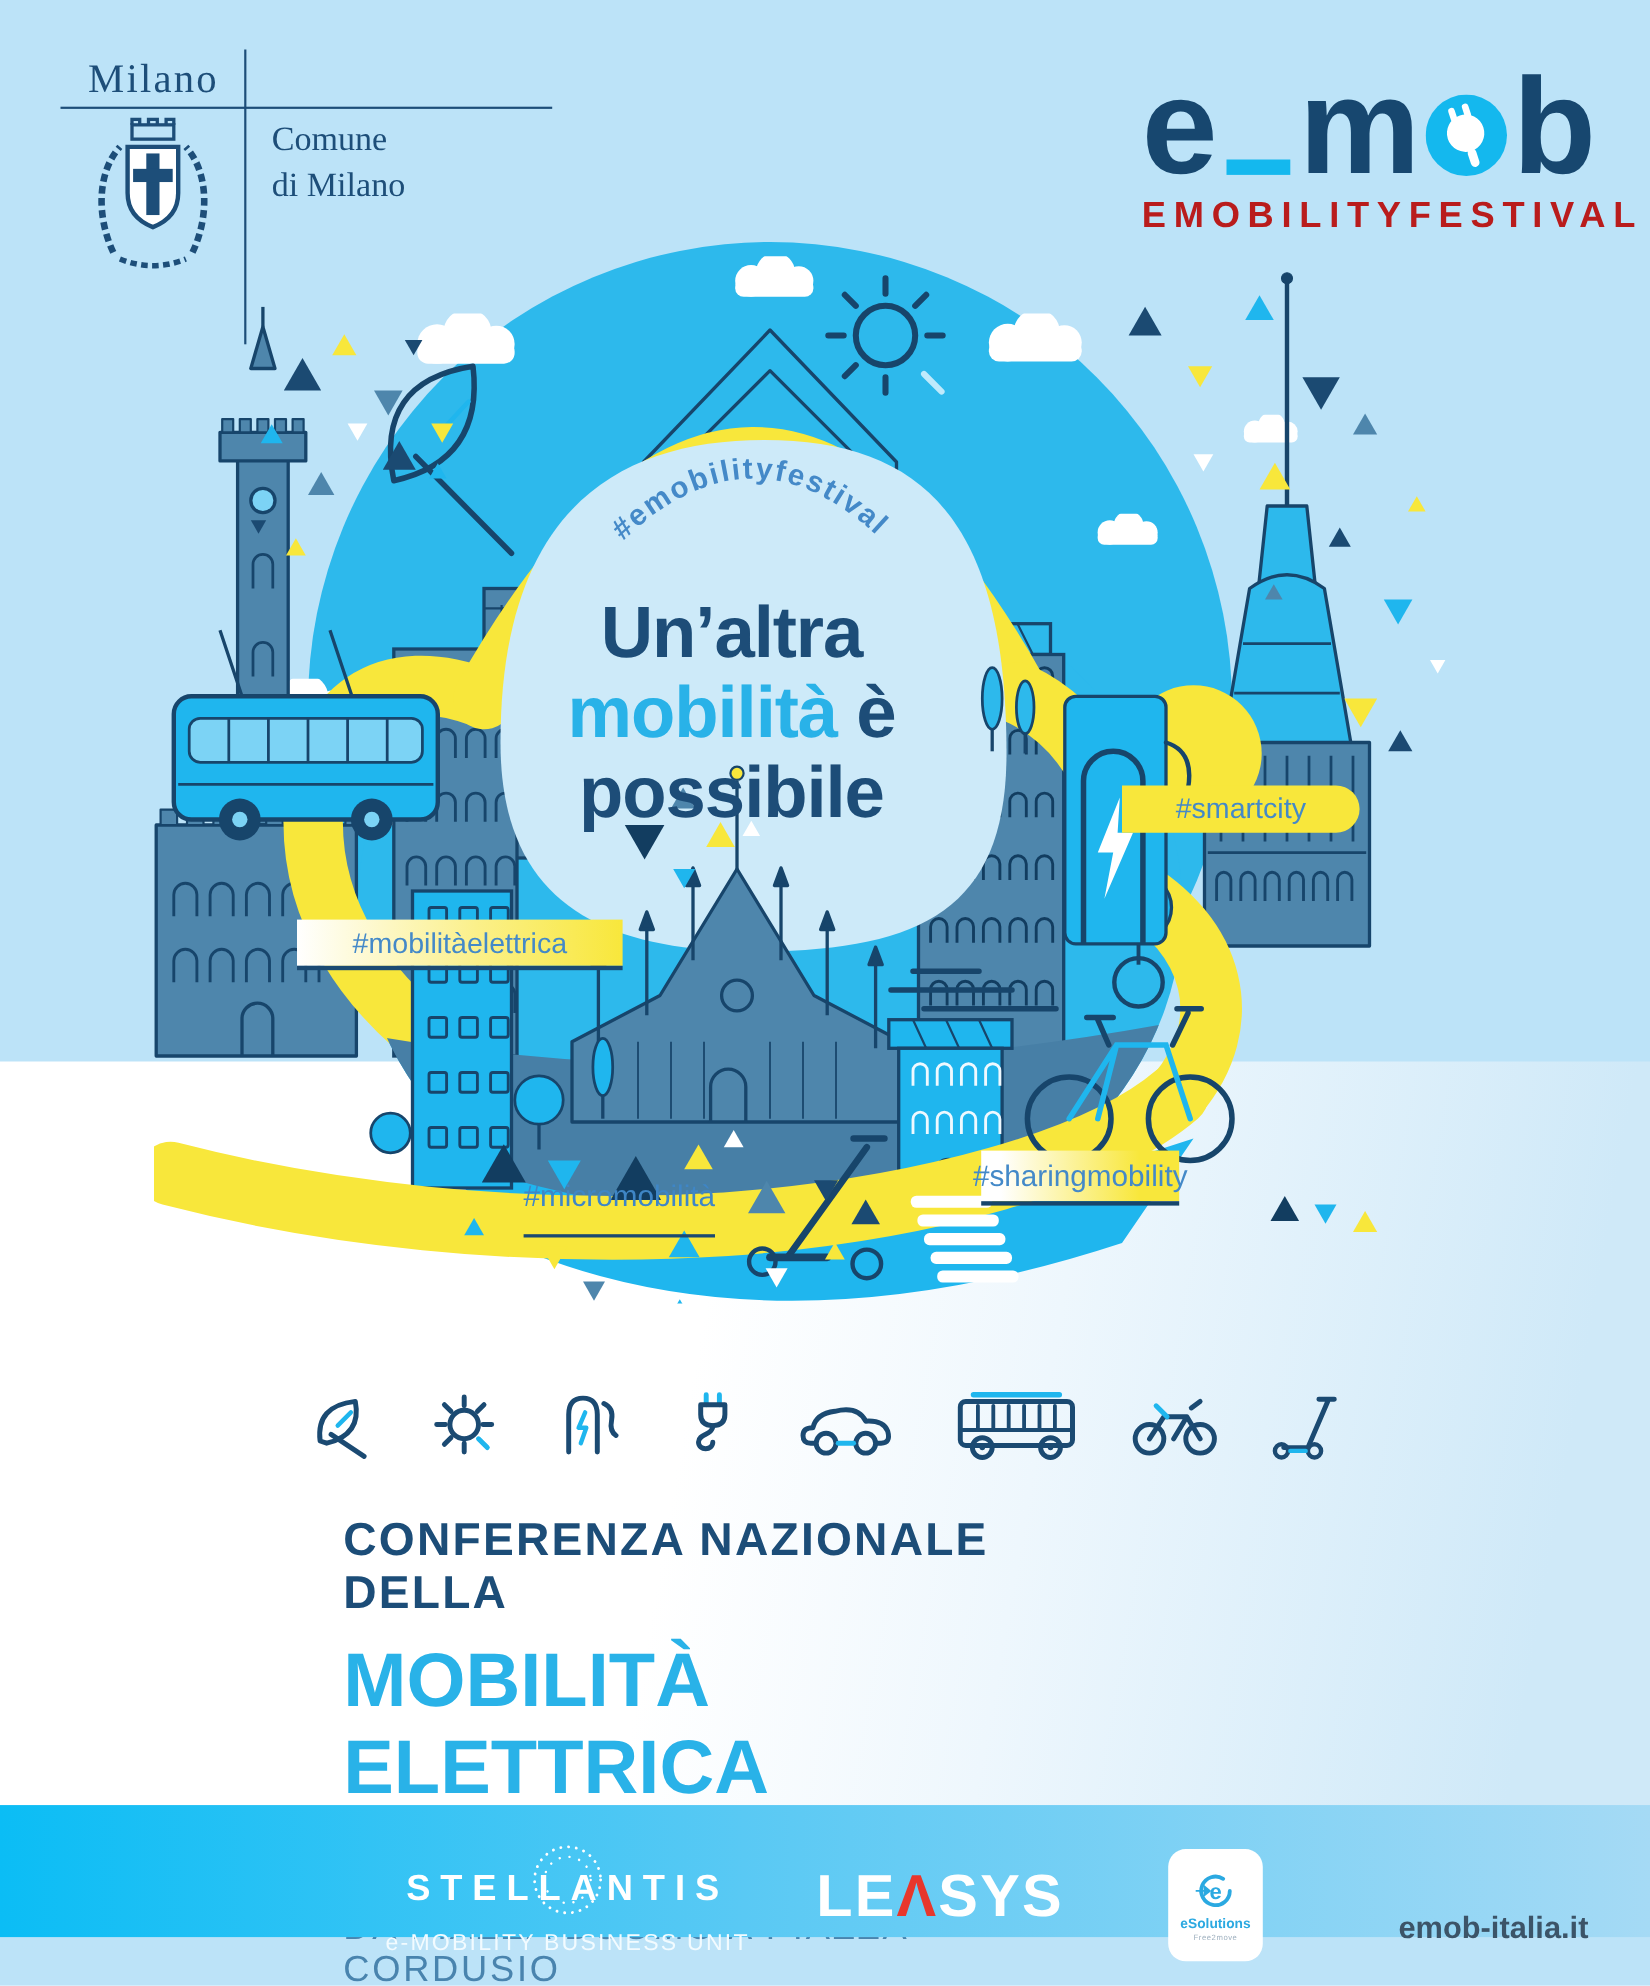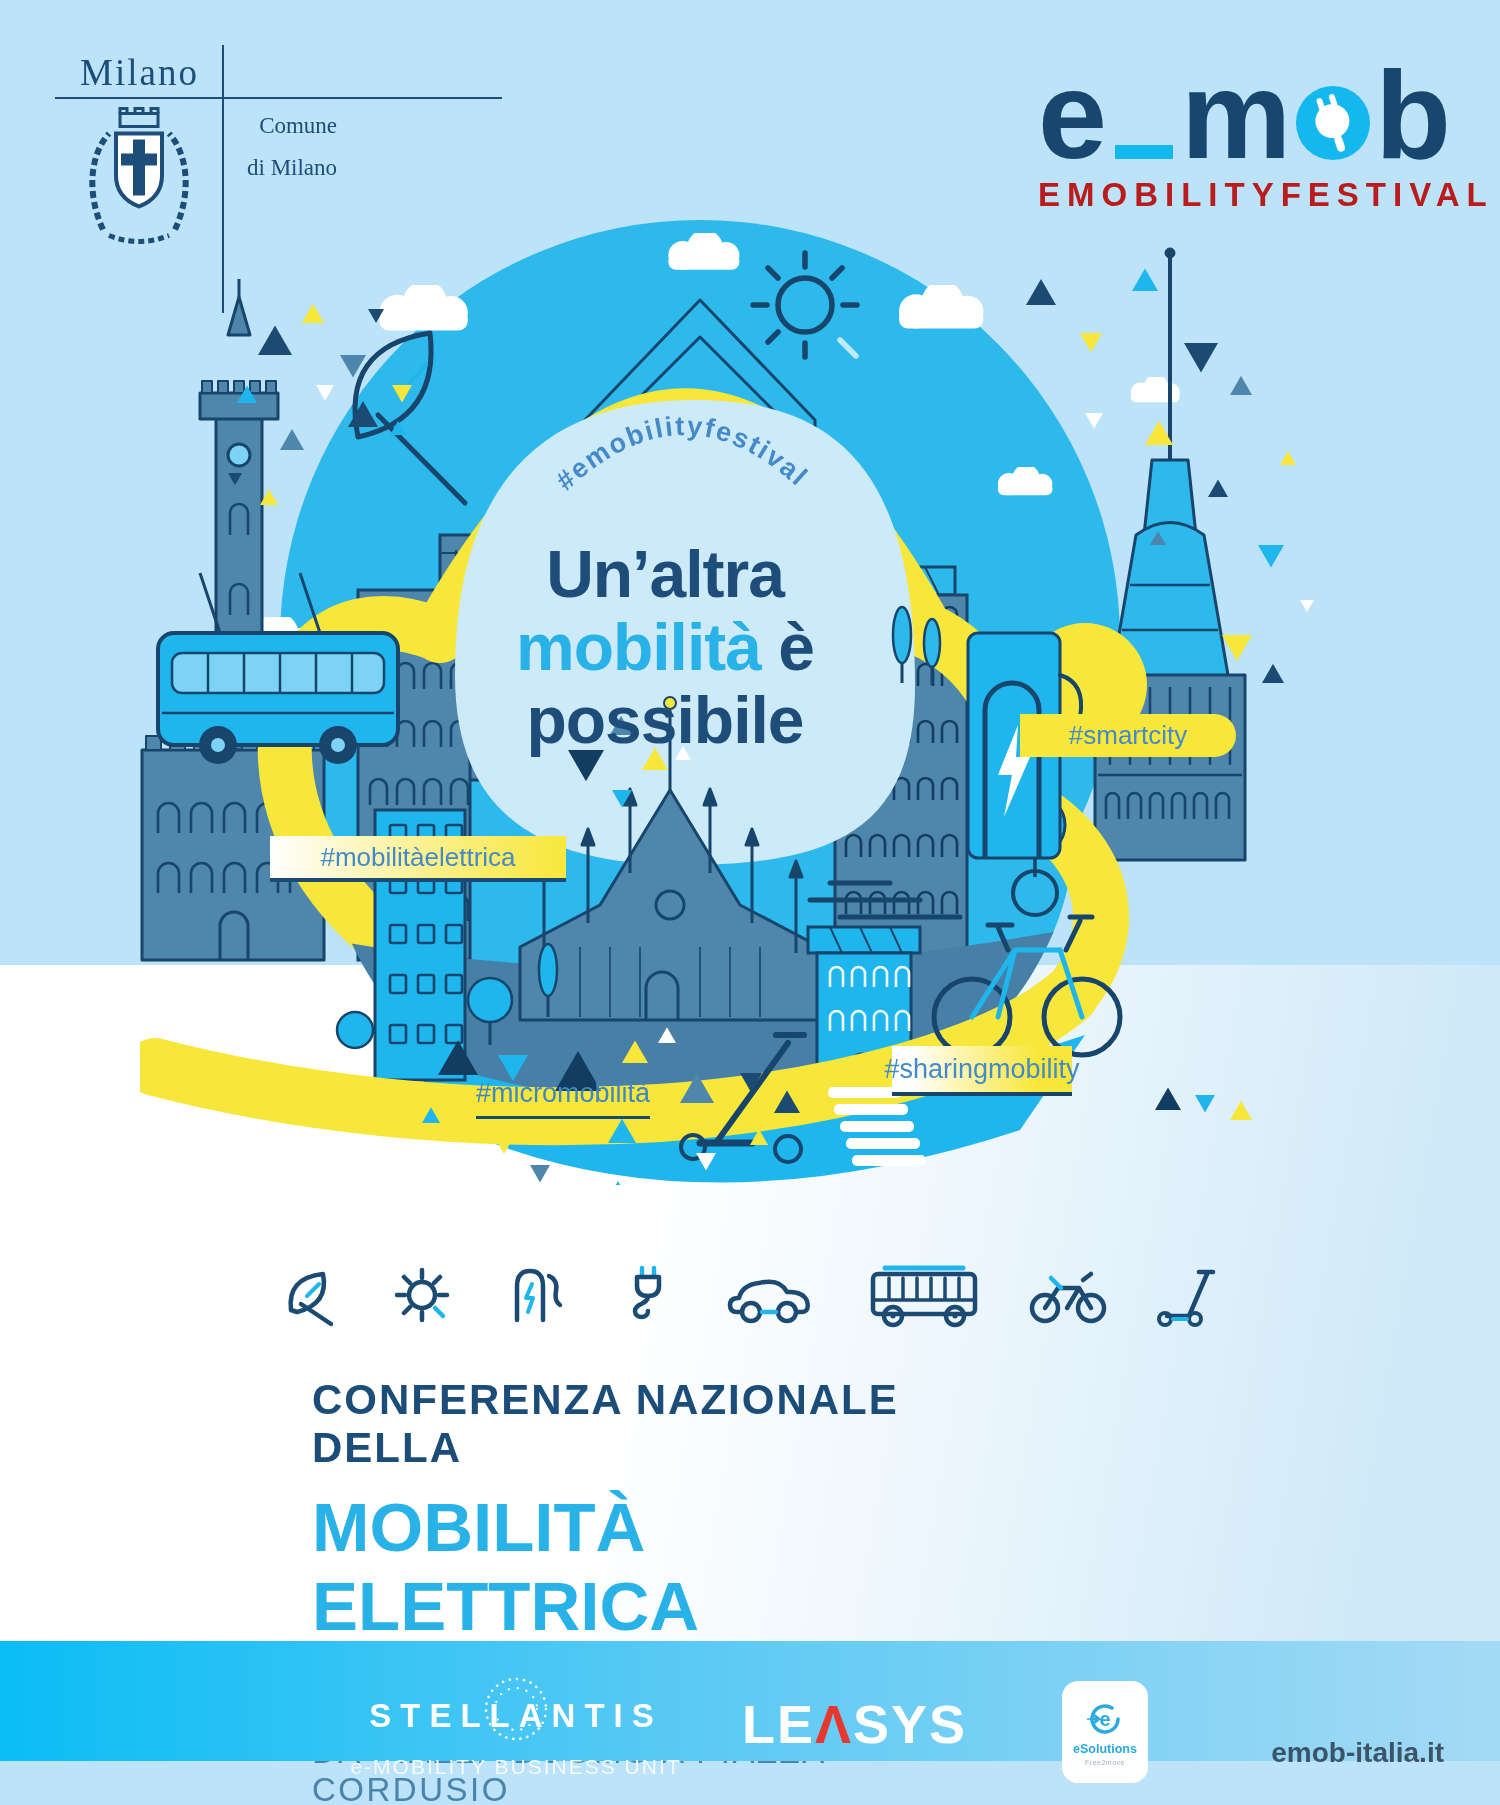--- a/index.html
+++ b/index.html
@@ -4,21 +4,21 @@
 <style>
   html,body{margin:0;padding:0;}
   .poster{position:relative;width:1500px;height:1805px;background:#bce3f8;overflow:hidden;
     font-family:"Liberation Sans",sans-serif;}
   
   .milano{position:absolute;left:55px;top:45px;width:460px;height:280px;color:#1d4e79;
     font-family:"Liberation Serif",serif;z-index:5;}
   .milano-city{position:absolute;left:25px;top:6px;font-size:37px;letter-spacing:2px;}
   .milano .rule-h{position:absolute;left:0;top:52px;width:447px;height:2px;background:#1d4e79;}
   .milano .rule-v{position:absolute;left:167px;top:0;width:2px;height:268px;background:#1d4e79;}
-  .milano .org{position:absolute;left:192px;top:60px;font-size:23px;line-height:42px;text-align:right;}
+  .milano .org{position:absolute;left:192px;top:60px;font-size:31px;line-height:42px;}
   .milano .crest{position:absolute;left:24px;top:60px;}
   
   .emob{position:absolute;left:1038px;top:70px;z-index:5;}
   .emob-word{display:flex;align-items:flex-end;color:#17476f;font-weight:bold;
     font-size:124px;line-height:0.74;}
   .emob-word span{display:block;}
   .uscore{width:58px;height:14px;background:#14b8ee;margin:0 8px 3px;}
   .oplug{width:74px;height:74px;margin:0 5px 2px;}
   .emob-sub{margin-top:14px;font-size:33px;font-weight:bold;letter-spacing:7px;color:#b91c1c;}
   
@@ -33,21 +33,21 @@
   
   .tagband{position:absolute;display:flex;align-items:center;justify-content:center;z-index:3;
     color:#4489c8;font-weight:normal;font-size:26px;white-space:nowrap;}
   #tag-mobilita{left:270px;top:836px;width:296px;height:42px;border-bottom:4px solid #1b4a72;
     background:linear-gradient(90deg,#ffffff,#fbf08a 55%,#f8e73b);}
   #tag-smart{left:1020px;top:714px;width:216px;height:43px;background:#f8e73b;
     border-radius:0 22px 22px 0;}
   #tag-sharing{left:892px;top:1046px;width:180px;height:46px;border-bottom:4px solid #17456b;
     background:linear-gradient(90deg,#ffffff 10%,#f8e73b 80%);font-size:27px;}
   #tag-micro{left:432px;top:1076px;width:230px;height:44px;background:transparent;font-size:27px;color:#3f86c6;}
-  #tag-micro span{border-bottom:3px solid #1b4a72;padding-bottom:7px;margin-left:32px;}
+  #tag-micro span{border-bottom:3px solid #1b4a72;padding-bottom:19px;margin-left:32px;}
   
   .icons{position:absolute;left:0;top:1258px;width:100%;display:flex;justify-content:center;
     align-items:flex-end;gap:42px;z-index:2;}
   .icons svg{display:block;}
   
   .conf{position:absolute;left:312px;top:1376px;width:720px;z-index:2;}
   .conf .l1{font-size:42px;font-weight:bold;letter-spacing:2px;color:#1c4d78;}
   .conf .l2{margin-top:16px;font-size:69px;font-weight:bold;letter-spacing:0;color:#29b2e8;}
   .conf .l3{margin-top:28px;font-size:40px;color:#3d79a5;white-space:nowrap;}
   .conf .city{font-weight:bold;letter-spacing:1px;margin-right:16px;color:#35709c;}

